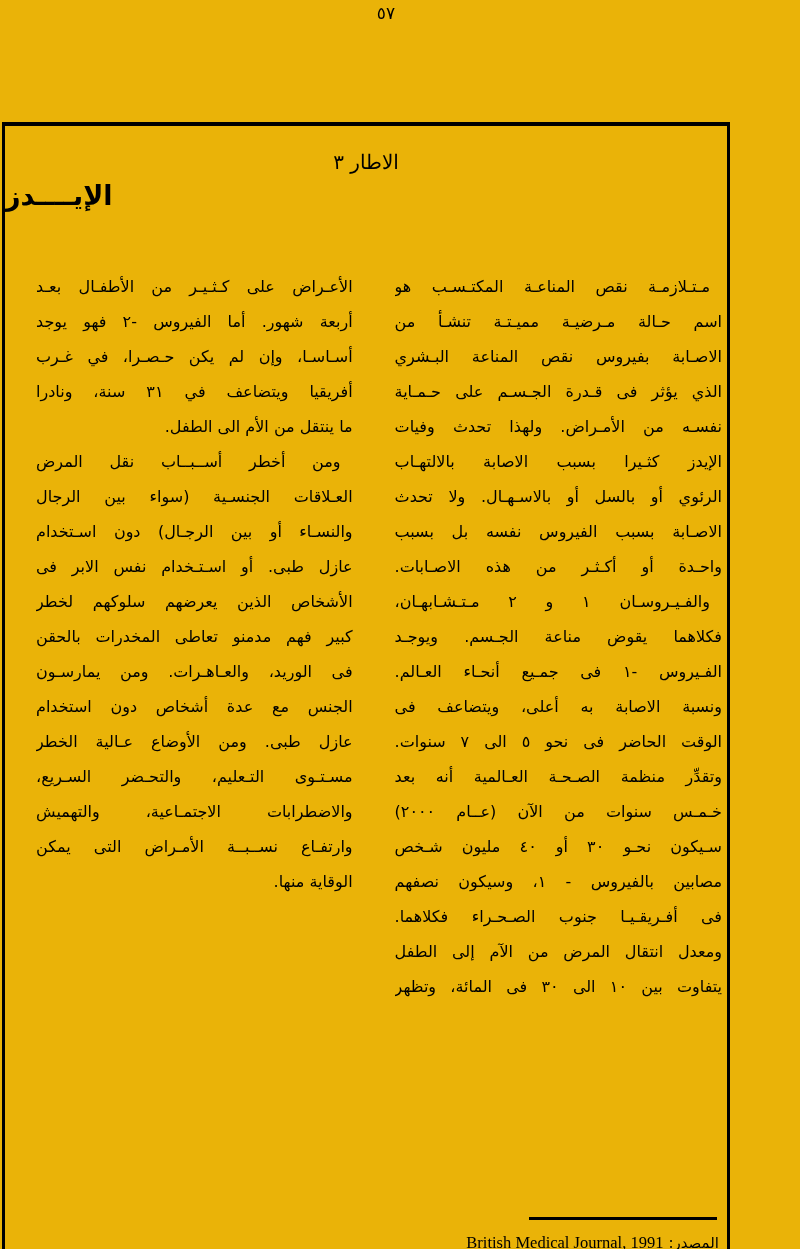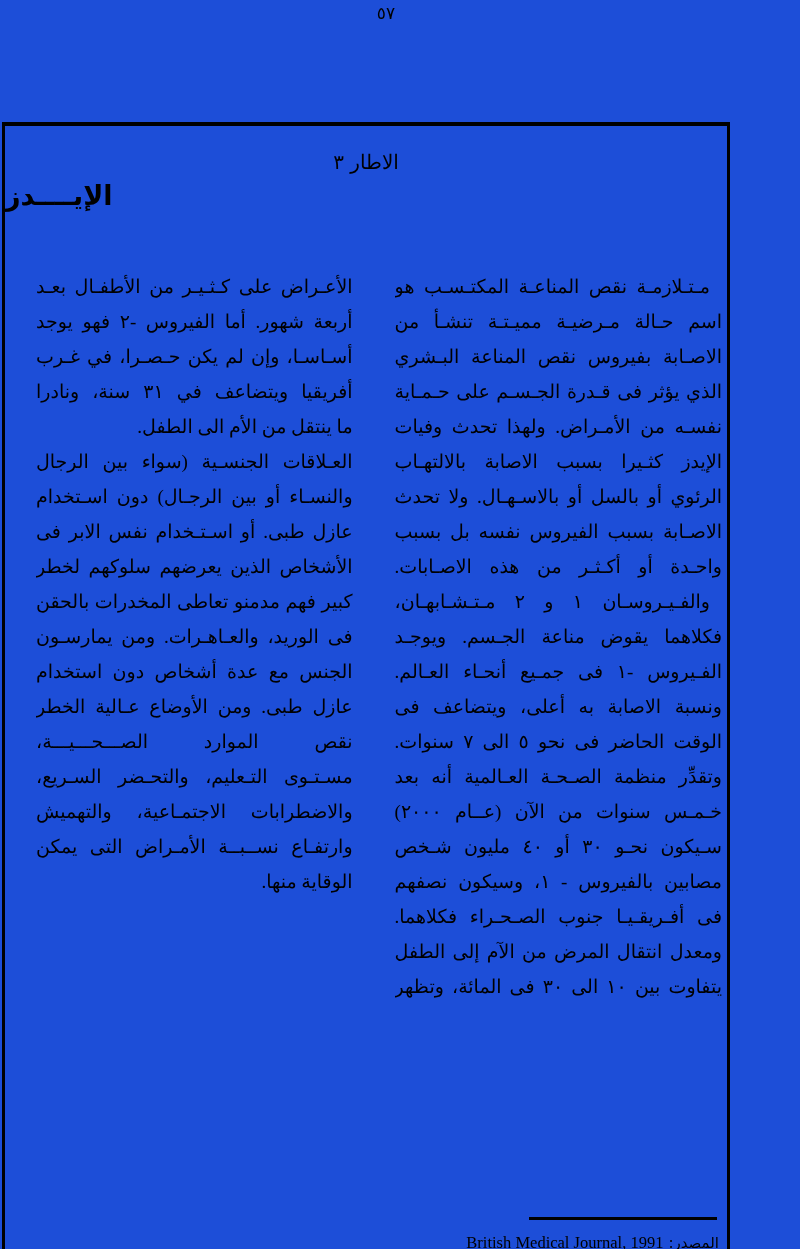--- a/index.html
+++ b/index.html
@@ -1,19 +1,19 @@
 <!DOCTYPE html>
 <html lang="ar"><head>
 <meta charset="utf-8">
 <style>
   html, body { margin: 0; padding: 0; background: #ffffff; }
   .page {
     width: 800px; height: 1249px;
     position: relative;
-    background: #1d4ed8;
+    background: #eab308;
     color: #000;
     font-family: "DejaVu Sans", sans-serif;
     overflow: hidden;
   }
   .page-number {
     position: absolute; top: 3px; left: 0; right: 0;
     text-align: center;
     font-size: 17px;
     transform: translateX(-14px);
     letter-spacing: 2px;
@@ -43,26 +43,25 @@
     gap: 42px;
     margin-top: 58px;
     padding-right: 5px;
     padding-left: 31px;
   }
   .col-first { width: 362px; }  
   .col-second { width: 350px; } 
   .tline {
     height: 35px;
     line-height: 35px;
-    font-size: 19px;
+    font-size: 16px;
     text-align: justify;
     text-align-last: justify;
     overflow: hidden;
     white-space: normal;
-    font-family: Liberation Serif, serif;
   }
   .tline.indent { padding-right: 12px; }
   .tline.end { text-align: right; text-align-last: right; }
   .source {
     position: absolute;
     bottom: 5px; right: 8px;
     text-align: right;
     direction: rtl;
   }
   .source-rule {
@@ -115,29 +114,29 @@
           <div class="tline">يتفاوت بين ١٠ الى ٣٠ فى المائة، وتظهر</div>
         </div>
 
       <div class="col-second">
 
       <div class="tline">الأعـراض على كـثـيـر من الأطفـال بعـد</div>
           <div class="tline">أربعة شهور. أما الفيروس -٢ فهو يوجد</div>
           <div class="tline">أسـاسـا، وإن لم يكن حـصـرا، في غـرب</div>
           <div class="tline">أفريقيا ويتضاعف في ٣١ سنة، ونادرا</div>
           <div class="tline end">ما ينتقل من الأم الى الطفل.</div>
+          <div class="tline indent">ومن أخطر أســبــاب نقل المرض</div>
           <div class="tline">العـلاقات الجنسـية (سواء بين الرجال</div>
           <div class="tline">والنسـاء أو بين الرجـال) دون اسـتخدام</div>
           <div class="tline">عازل طبى. أو اسـتـخدام نفس الابر فى</div>
           <div class="tline">الأشخاص الذين يعرضهم سلوكهم لخطر</div>
           <div class="tline">كبير فهم مدمنو تعاطى المخدرات بالحقن</div>
           <div class="tline">فى الوريد، والعـاهـرات. ومن يمارسـون</div>
           <div class="tline">الجنس مع عدة أشخاص دون استخدام</div>
           <div class="tline">عازل طبى. ومن الأوضاع عـالية الخطر</div>
-          <div class="tline">نقص الموارد الصـــحـــيـــة، وانخـــفـــاض</div>
           <div class="tline">مسـتـوى التـعليم، والتحـضر السـريع،</div>
           <div class="tline">والاضطرابات الاجتمـاعية، والتهميش</div>
           <div class="tline">وارتفـاع نســبــة الأمـراض التى يمكن</div>
           <div class="tline end">الوقاية منها.</div>
         </div>
 
     </div>
 
     <div class="source">
       <div class="source-rule"></div>

